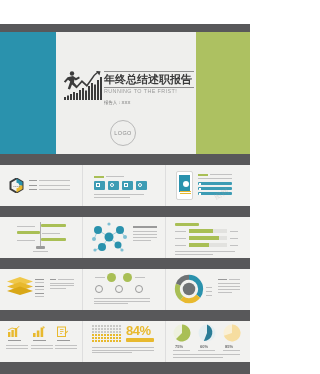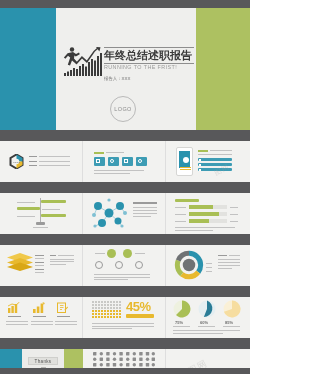--- a/index.html
+++ b/index.html
@@ -1,21 +1,21 @@
 <!DOCTYPE html>
 <html><head>
 <meta charset="utf-8">
 <style>
   * { box-sizing: border-box; margin:0; padding:0; }
   html,body { background:#ffffff; }
   body {
     width:250px; height:374px; position:relative; overflow:hidden;
     font-family:"Liberation Sans", sans-serif;
   }
-  .page { position:absolute; inset:0; background:#f0f0ee; }
+  .page { position:absolute; inset:0; background:#f0f0ee;margin-top:24px; }
 
   
   .top-strip { position:absolute; left:0; top:0; width:250px; height:8px; background:#58585a; }
 
   
   .hero { position:absolute; left:0; top:8px; width:250px; height:122px; background:#efefed; }
   .hero-left { position:absolute; left:0; top:0; width:56px; height:122px; background:#2a92ad; }
   .hero-right { position:absolute; right:0; top:0; width:54px; height:122px; background:#adc161; }
   .hero-mid { position:absolute; left:56px; top:0; width:140px; height:122px; background:#efefed; }
 
@@ -454,21 +454,21 @@
               <rect x="9" y="15" width="2" height="2"></rect>
               <rect x="12" y="15" width="2" height="2"></rect>
               <rect x="15" y="15" width="2" height="2"></rect>
               <rect x="18" y="15" width="2" height="2"></rect>
               <rect x="21" y="15" width="2" height="2"></rect>
               <rect x="24" y="15" width="2" height="2"></rect>
               <rect x="27" y="15" width="2" height="2"></rect>
           </g>
         </g>
       </svg>
-      <div class="bigpct" style="left:43px;top:3px;">45%</div>
+      <div class="bigpct" style="left:43px;top:3px;">84%</div>
       <div class="chipy" style="left:43px;top:17px;width:28px;height:4px;"></div>
       <div class="tl" style="left:9px;top:26px;width:62px;"></div>
       <div class="tl" style="left:9px;top:28.5px;width:62px;"></div>
       <div class="tl" style="left:9px;top:31px;width:40px;"></div>
     </div>
 
     <div class="cell c2">
       <svg style="position:absolute;left:7px;top:3px;width:18px;height:18px;" viewBox="0 0 36 36">
         <circle cx="18" cy="18" r="17" fill="#eef1df"></circle>
         <path d="M18 18 L18 1 A17 17 0 1 1 6 30.2 Z" fill="#a9bf55"></path>

